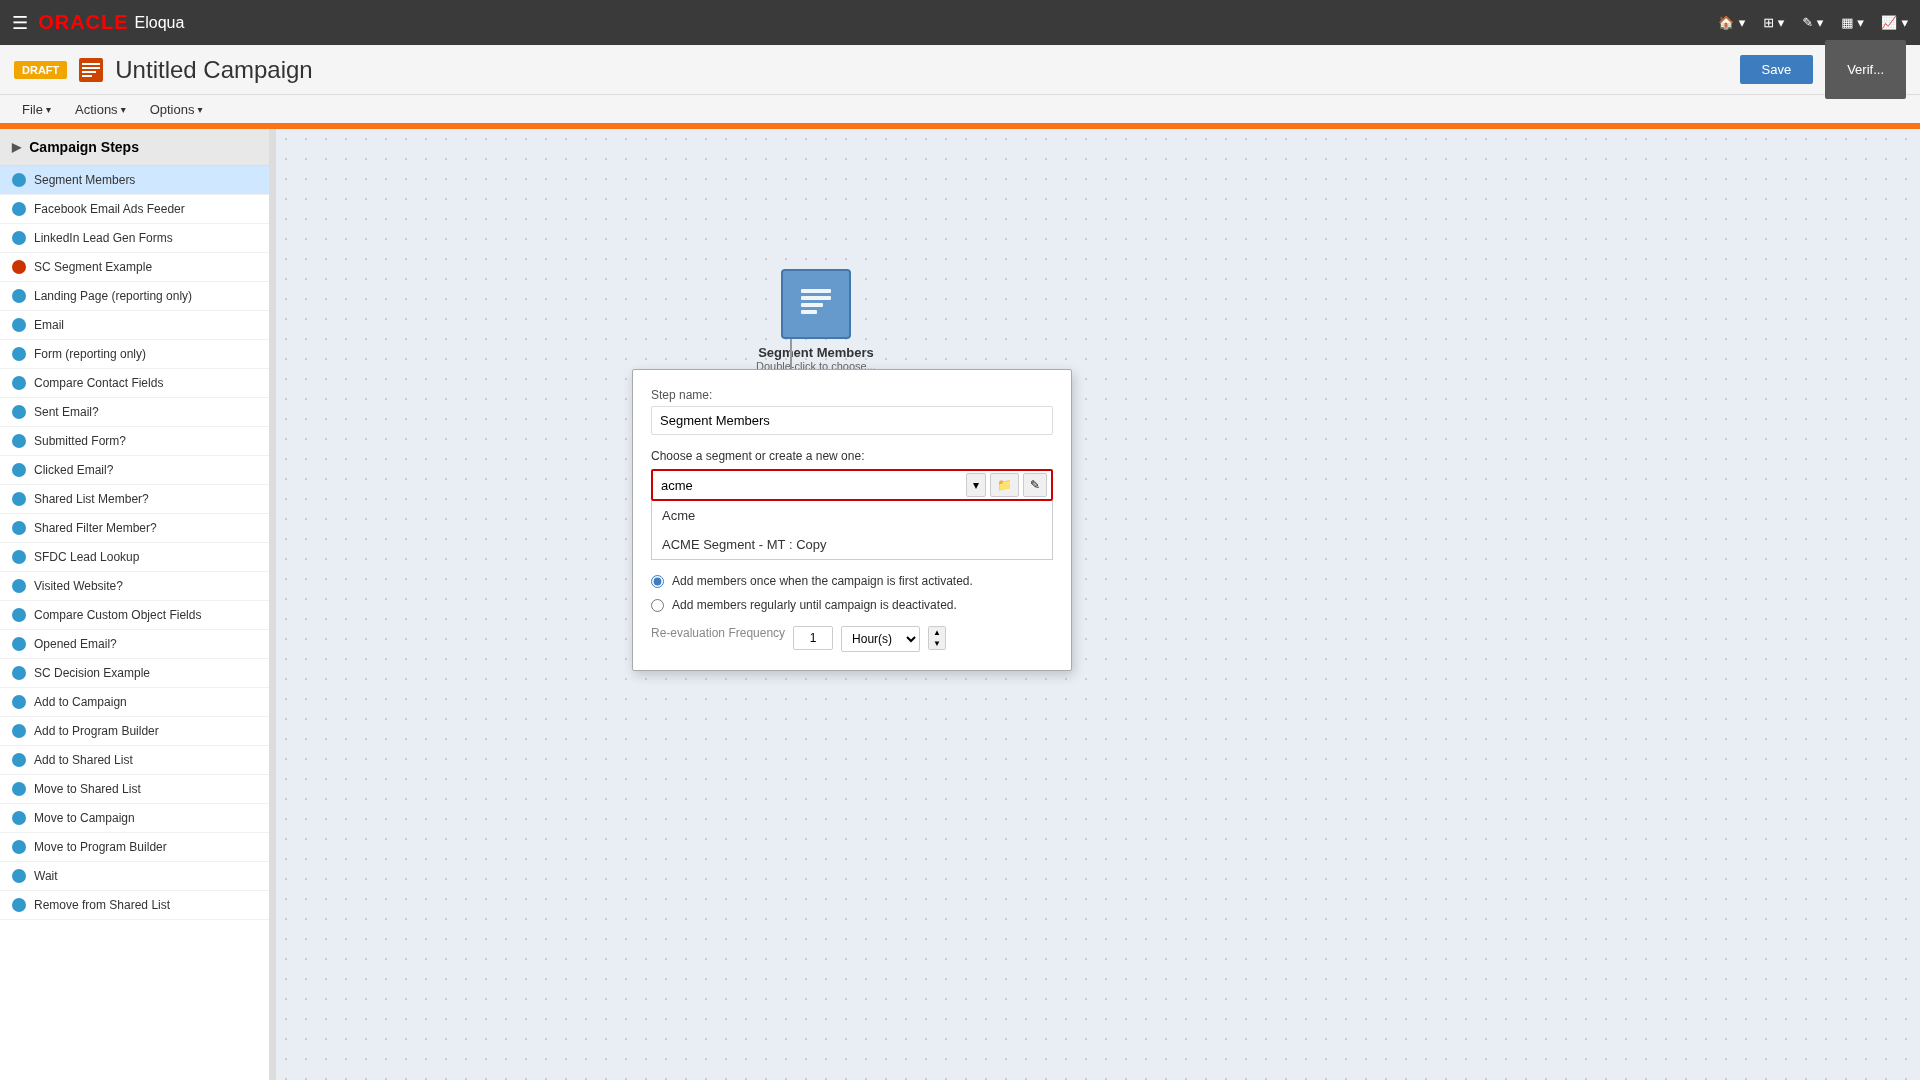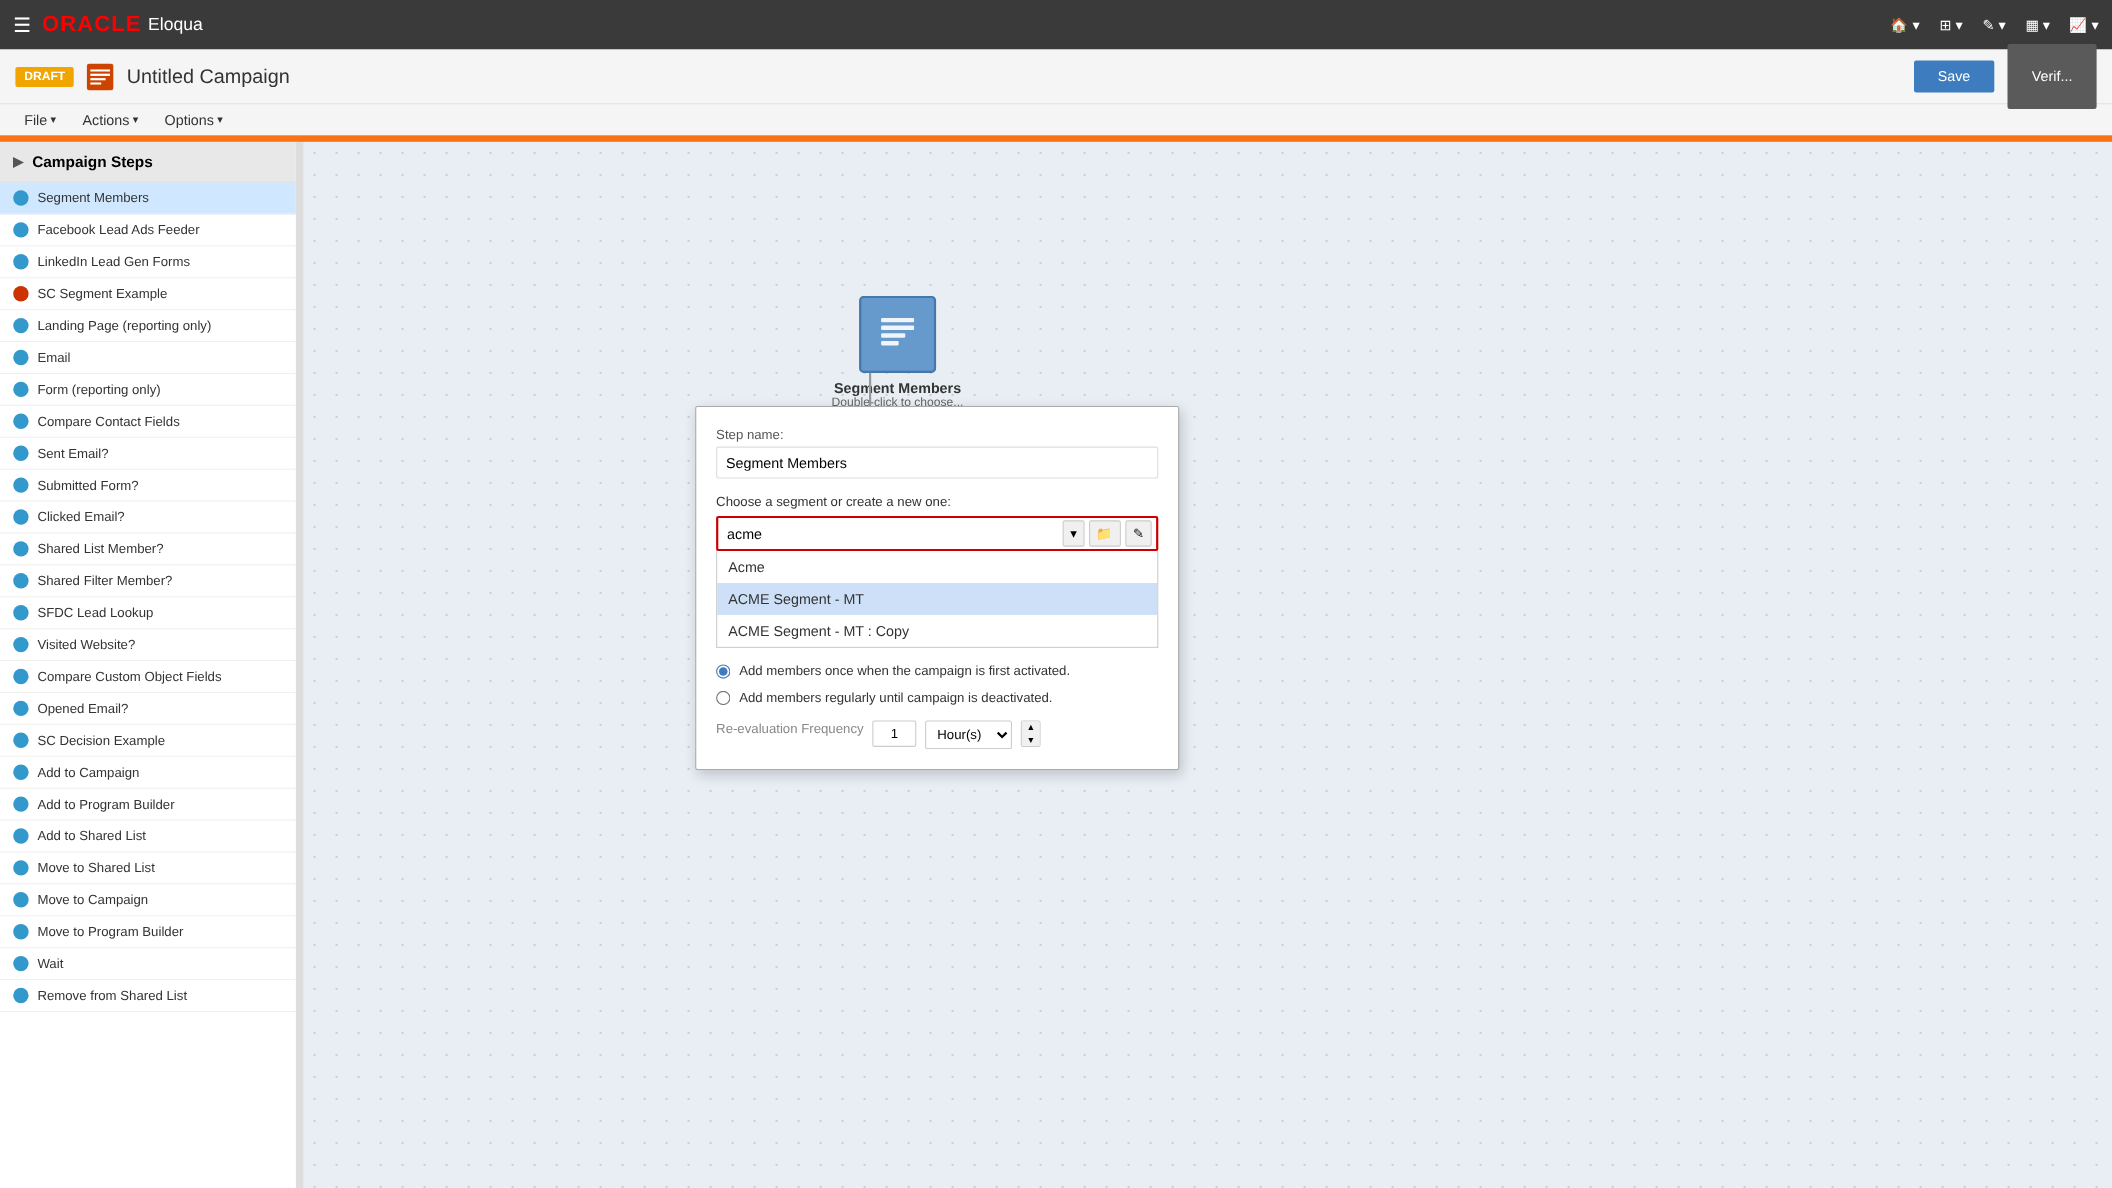--- a/index.html
+++ b/index.html
@@ -42,21 +42,21 @@
       font-size: 11px;
       font-weight: bold;
       padding: 3px 8px;
       border-radius: 2px;
     }
     .campaign-icon {
       width: 24px; height: 24px; background: #cc4400;
       display: flex; align-items: center; justify-content: center;
       color: white; font-size: 10px; border-radius: 2px;
     }
-    .campaign-title { font-size: 18px; color: #333; font-weight: normal; }
+    .campaign-title { font-size: 24px; color: #333; font-weight: normal; }
     .header-spacer { flex: 1; }
     .save-btn {
       background: #3c7cbf; color: white; border: none;
       padding: 7px 22px; font-size: 13px; cursor: pointer; border-radius: 2px;
     }
     .verify-btn {
       background: #5a5a5a; color: white; border: none;
       padding: 22px 22px; font-size: 13px; cursor: pointer; border-radius: 2px;
     }
 
@@ -303,21 +303,21 @@
           </svg>
         </span>
         <span>Segment Members</span>
       </div>
       <div class="sidebar-item">
         <span class="sidebar-item-dot" style="background: rgb(51, 153, 204);">
           <svg width="14" height="14">
             <circle cx="7" cy="7" r="6" fill="#3399cc"></circle>
           </svg>
         </span>
-        <span>Facebook Lead Ads Feeder</span>
+        <span>Facebook Email Ads Feeder</span>
       </div>
       <div class="sidebar-item">
         <span class="sidebar-item-dot" style="background: rgb(51, 153, 204);">
           <svg width="14" height="14">
             <circle cx="7" cy="7" r="6" fill="#3399cc"></circle>
           </svg>
         </span>
         <span>LinkedIn Lead Gen Forms</span>
       </div>
       <div class="sidebar-item">
@@ -537,21 +537,20 @@
         <div class="dialog-segment-label">Choose a segment or create a new one:</div>
         <div class="segment-input-row">
           <input class="segment-text-input" type="text" value="acme" style="">
           <button class="segment-input-btn">▾</button>
           <button class="segment-input-btn">📁</button>
           <button class="segment-input-btn">✎</button>
         </div>
 
         <div class="dropdown-list">
           <div class="dropdown-item">Acme</div>
-          <div class="dropdown-item selected">ACME Segment - MT</div>
           <div class="dropdown-item">ACME Segment - MT : Copy</div>
         </div>
       </div>
 
       <div class="dialog-row">
         <div class="radio-row">
           <input type="radio" name="add-mode" checked="" id="r1" style="">
           <label for="r1">Add members once when the campaign is first activated.</label>
         </div>
         <div class="radio-row">

